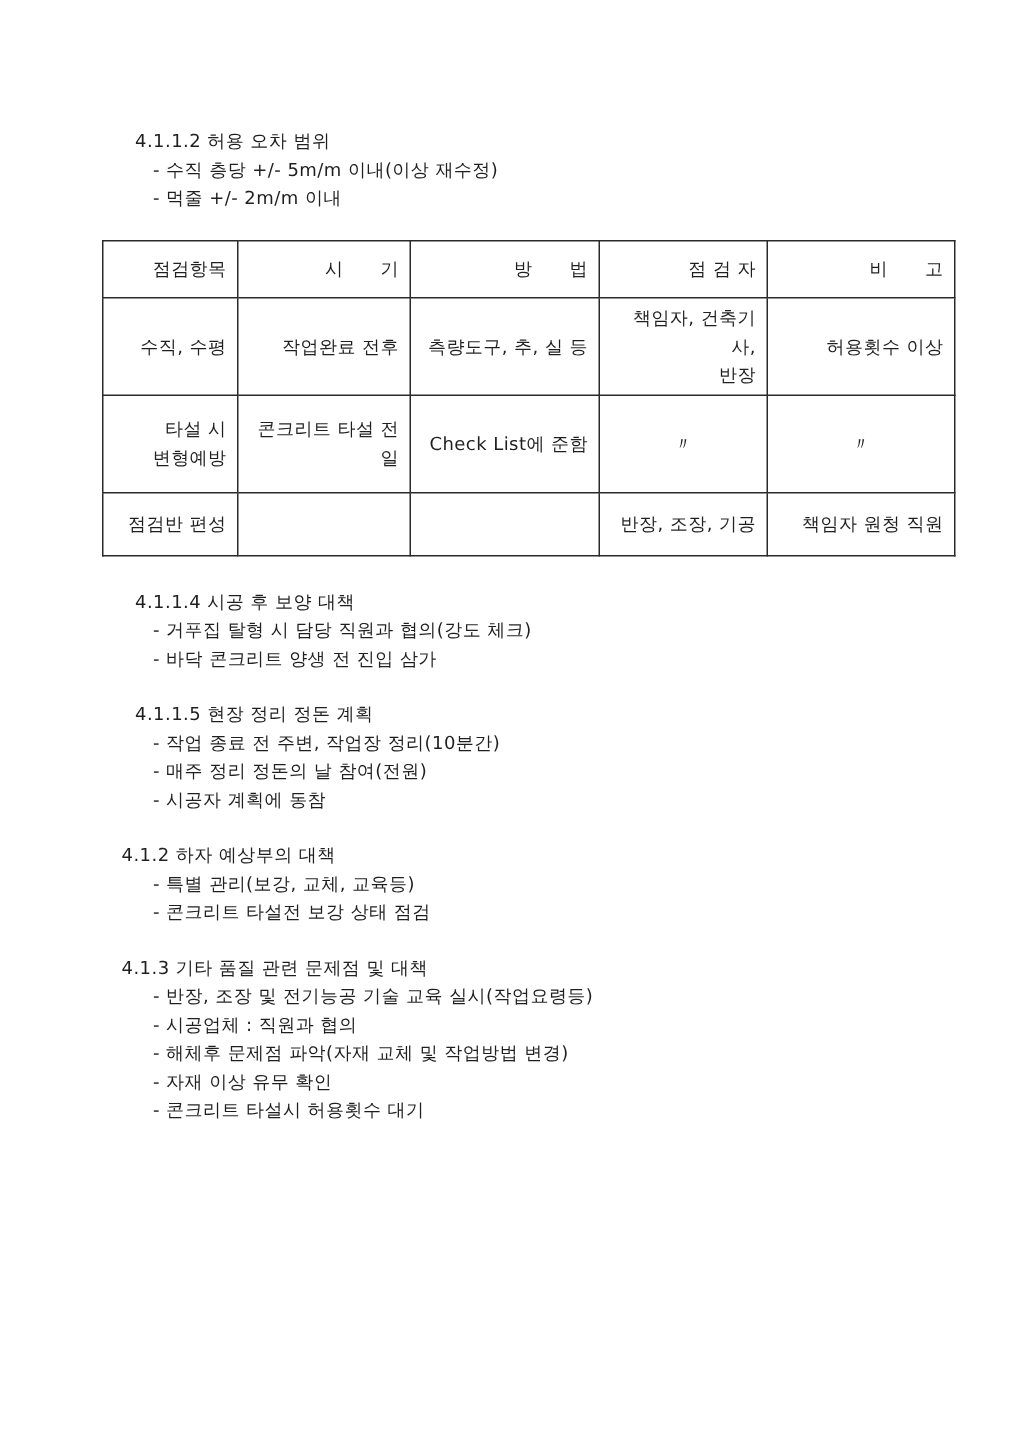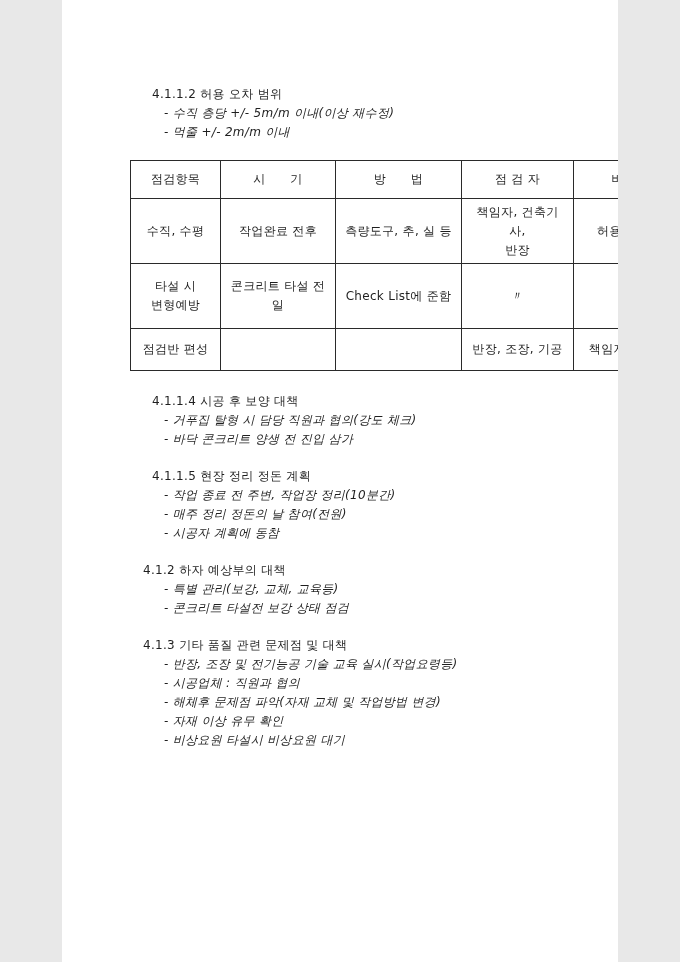--- a/index.html
+++ b/index.html
@@ -1,41 +1,41 @@
 <!DOCTYPE html>
 <html><head>
 <meta charset="utf-8">
 <style>
   html,body{margin:0;padding:0;background:#e8e8e8;}
   .page{
-    width:556px;height:962px;background:#ffffff;margin:0 auto;
+    width:680px;height:962px;background:#ffffff;margin:0 auto;
     box-sizing:border-box;padding:85px 40px 17px 78px;
     font-family:"DejaVu Sans","Liberation Sans",sans-serif;
     font-size:12px;color:#1f1f1f;line-height:19px;
     overflow:hidden;
   }
   .sec{margin-bottom:18px;}
   .sec .heading{margin-left:12px;letter-spacing:0.3px;}
   .sec.no-indent .heading{margin-left:3px;}
-  .item{margin-left:24px;white-space:pre-wrap;letter-spacing:0.3px;font-style:italic;}
+  .item{margin-left:24px;white-space:pre-wrap;letter-spacing:0.3px;}
   table.insp{
     border-collapse:collapse;table-layout:fixed;
     width:568px;margin:5px 0 21px -10px;
   }
   table.insp th, table.insp td{
     border:1px solid #2a2a2a;
     padding:3px 7px;
     font-weight:normal;
     font-size:12px;
     vertical-align:middle;
     letter-spacing:0.3px;
     overflow:hidden;
   }
-  table.insp th{text-align:center;height:31px;white-space:pre;}
-  table.insp td{text-align:center;white-space:pre-line;}
+  table.insp th{text-align:right;height:31px;white-space:pre;}
+  table.insp td{text-align:right;white-space:pre-line;}
   table.insp td.center{text-align:center;}
   tr.row-tall td{height:58px;}
   tr.row-short td{height:35px;}
 </style>
 </head>
 <body>
 
 <div class="page">
 
   <div class="sec">
@@ -107,16 +107,16 @@
     <div class="item">- 특별 관리(보강, 교체, 교육등)</div>
     <div class="item">- 콘크리트 타설전 보강 상태 점검</div>
   </div>
 
   <div class="sec no-indent">
     <div class="heading">4.1.3 기타 품질 관련 문제점 및 대책</div>
     <div class="item">- 반장, 조장 및 전기능공 기술 교육 실시(작업요령등)</div>
     <div class="item">- 시공업체 : 직원과 협의</div>
     <div class="item">- 해체후 문제점 파악(자재 교체 및 작업방법 변경)</div>
     <div class="item">- 자재 이상 유무 확인</div>
-    <div class="item">- 비상요원 타설시 비상요원 대기</div>
+    <div class="item">- 콘크리트 타설시 허용횟수 대기</div>
   </div>
 
 </div>
 
 </body></html>

